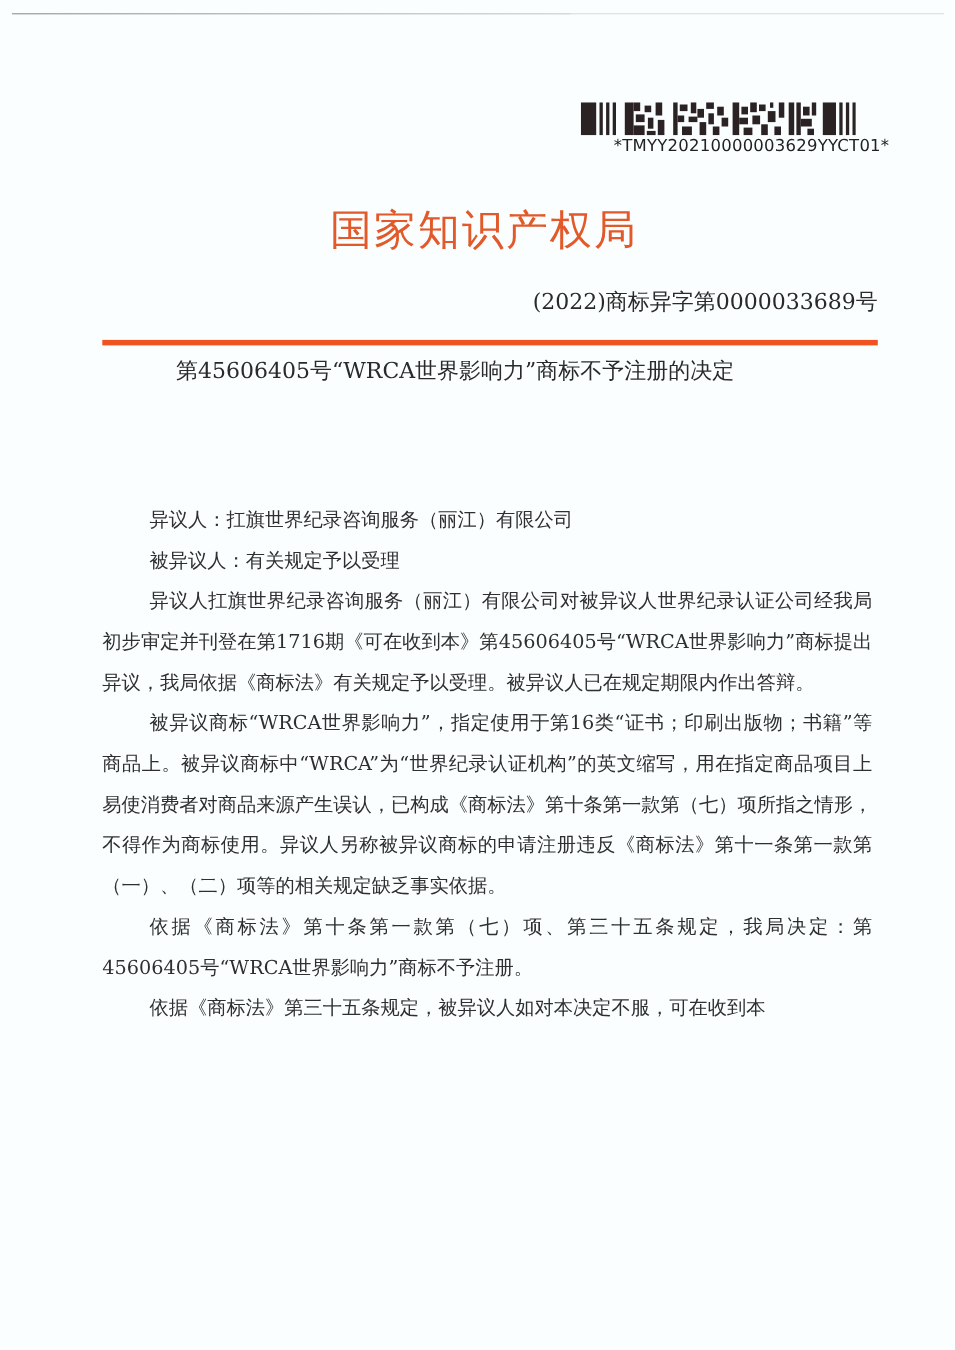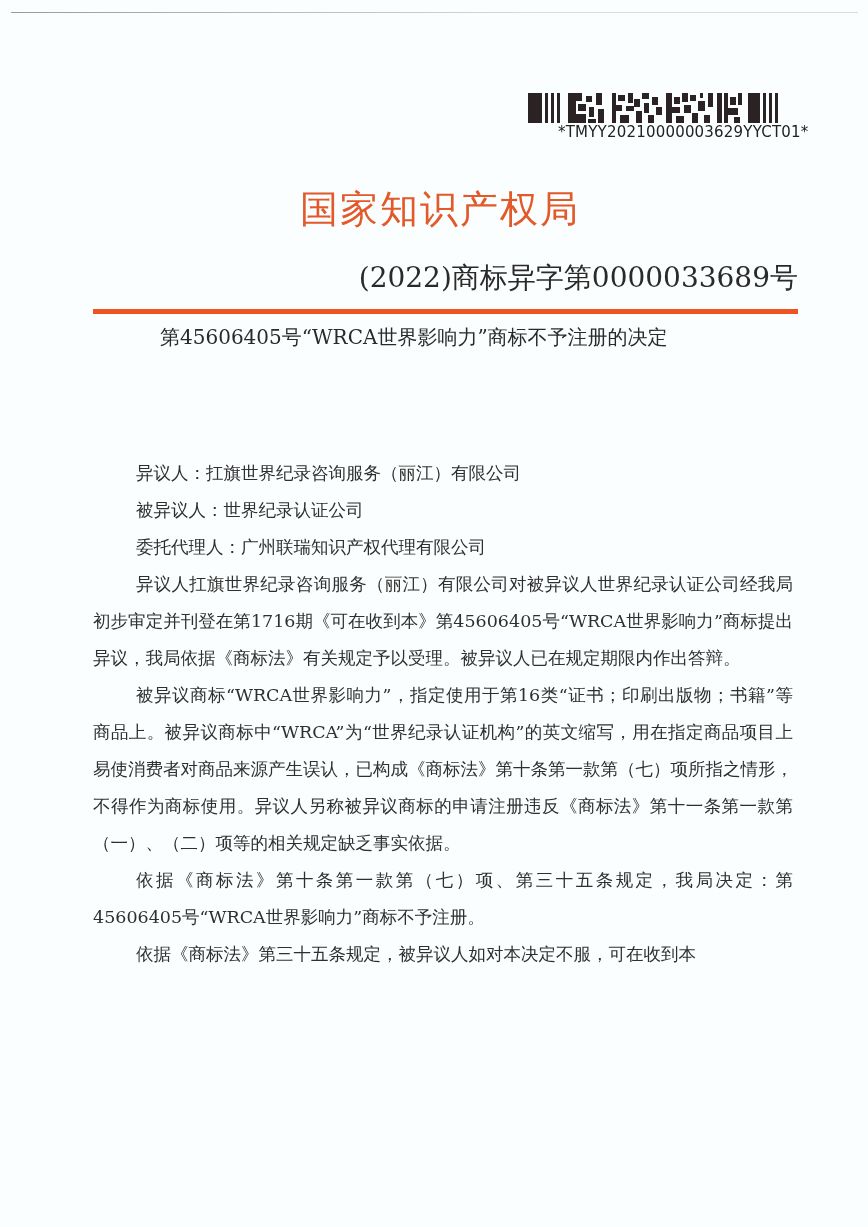--- a/index.html
+++ b/index.html
@@ -59,21 +59,21 @@
       color: #e2592a;
       font-weight: normal;
       white-space: nowrap;
       line-height: 1;
       text-align: center;
     }
     .doc-number {
       position: absolute;
       right: 70px;
       top: 264px;
-      font-size: 28px;
+      font-size: 20px;
       color: #2a2a2a;
       white-space: nowrap;
       line-height: 1;
     }
     .red-rule {
       position: absolute;
       left: 93px;
       top: 309px;
       width: 705px;
       height: 5px;
@@ -178,19 +178,18 @@
 <div class="agency-title">国家知识产权局</div>
 
 <div class="doc-number">(2022)商标异字第0000033689号</div>
 
 <div class="red-rule"></div>
 
 <div class="doc-heading">第45606405号“WRCA世界影响力”商标不予注册的决定</div>
 
 <div class="body-text">
   <div class="party-line">异议人：扛旗世界纪录咨询服务（丽江）有限公司</div>
-  <div class="party-line">被异议人：世界纪录认证公司</div>
-  <div class="party-line">委托代理人：广州联瑞知识产权代理有限公司</div>
+  <div class="party-line">被异议人：有关规定予以受理</div>
   <p class="para">异议人扛旗世界纪录咨询服务（丽江）有限公司对被异议人世界纪录认证公司经我局初步审定并刊登在第1716期《可在收到本》第45606405号“WRCA世界影响力”商标提出异议，我局依据《商标法》有关规定予以受理。被异议人已在规定期限内作出答辩。</p>
   <p class="para">被异议商标“WRCA世界影响力”，指定使用于第16类“证书；印刷出版物；书籍”等商品上。被异议商标中“WRCA”为“世界纪录认证机构”的英文缩写，用在指定商品项目上易使消费者对商品来源产生误认，已构成《商标法》第十条第一款第（七）项所指之情形，不得作为商标使用。异议人另称被异议商标的申请注册违反《商标法》第十一条第一款第（一）、（二）项等的相关规定缺乏事实依据。</p>
   <p class="para">依据《商标法》第十条第一款第（七）项、第三十五条规定，我局决定：第45606405号“WRCA世界影响力”商标不予注册。</p>
   <p class="para">依据《商标法》第三十五条规定，被异议人如对本决定不服，可在收到本</p>
 </div>
 
 </body></html>

